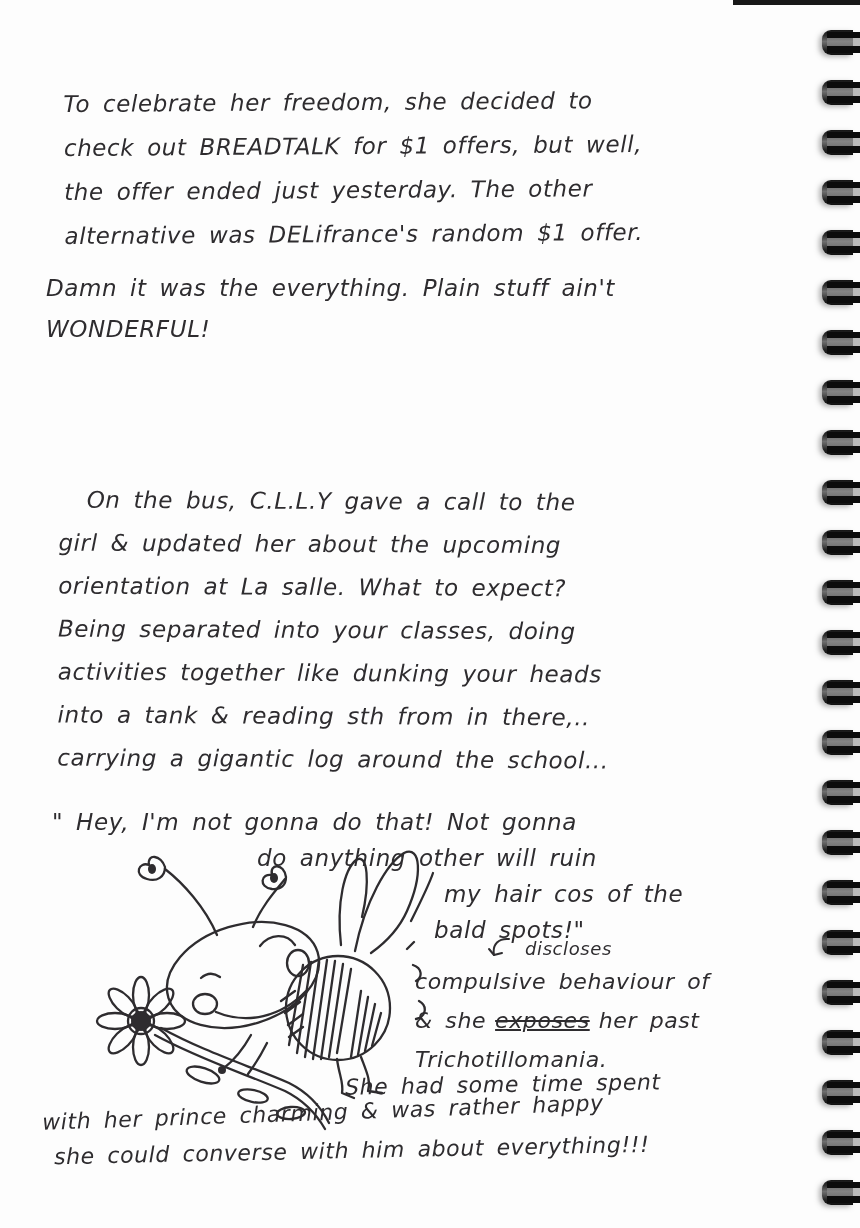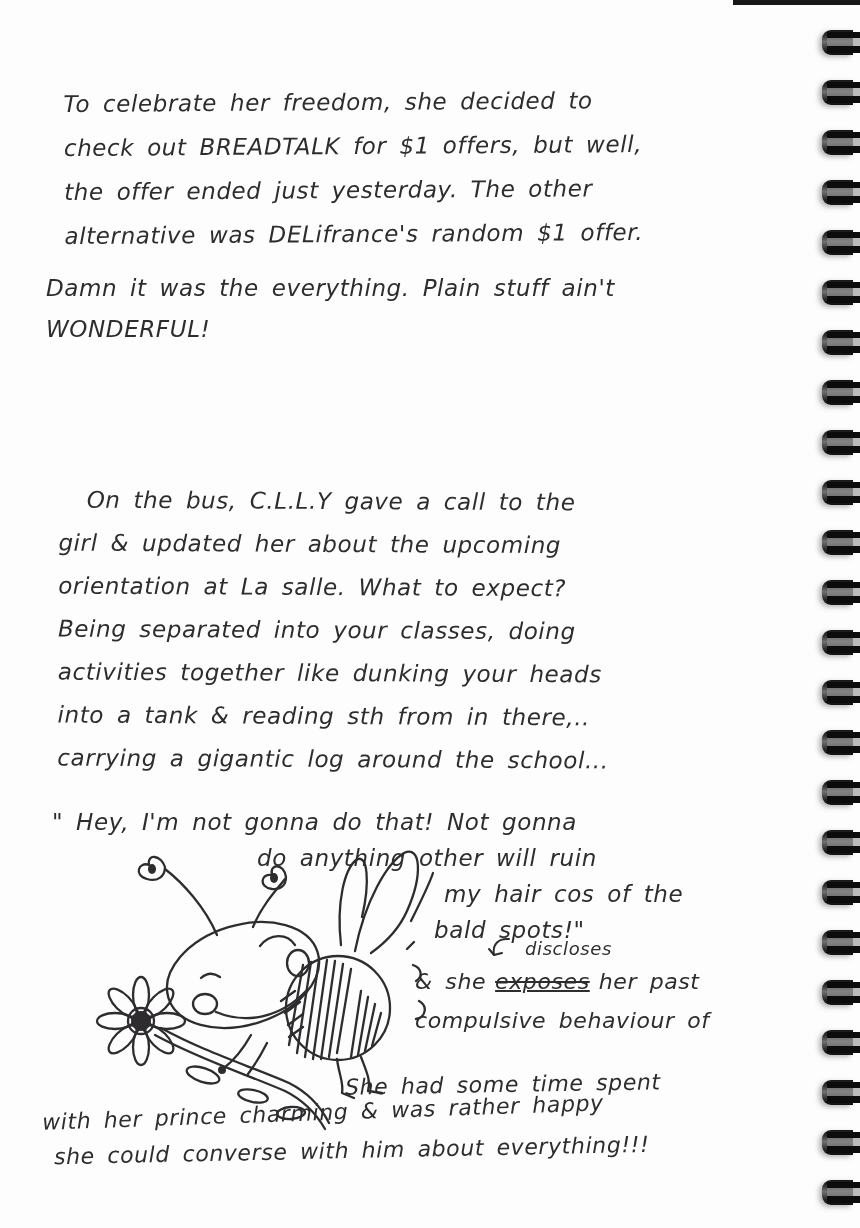--- a/index.html
+++ b/index.html
@@ -123,24 +123,25 @@
   </div>
 
   <div class="hw corr">
     <div class="corr-top">
       <svg width="26" height="26" viewBox="0 0 26 26">
         <path d="M22,3 C12,2 5,8 7,19" fill="none" stroke="#2e2c2f" stroke-width="2" stroke-linecap="round"></path>
         <path d="M7,19 l-5,-6 M7,19 l8,-2" fill="none" stroke="#2e2c2f" stroke-width="2" stroke-linecap="round"></path>
       </svg>
       <span>discloses</span>
     </div>
+    <div class="line">compulsive behaviour of</div>
     <div class="line">
       <span>&amp; she</span><span class="struck">exposes</span><span>her past</span>
     </div>
-    <div class="line">compulsive behaviour of</div>
+    <div class="line">Trichotillomania.</div>
   </div>
 
   <div class="hw p6-1">
     <div class="line">She had some time spent</div>
   </div>
   <div class="hw p6-2">
     <div class="line">with her prince charming &amp; was rather happy</div>
   </div>
   <div class="hw p6-3">
     <div class="line">she could converse with him about everything!!!</div>

